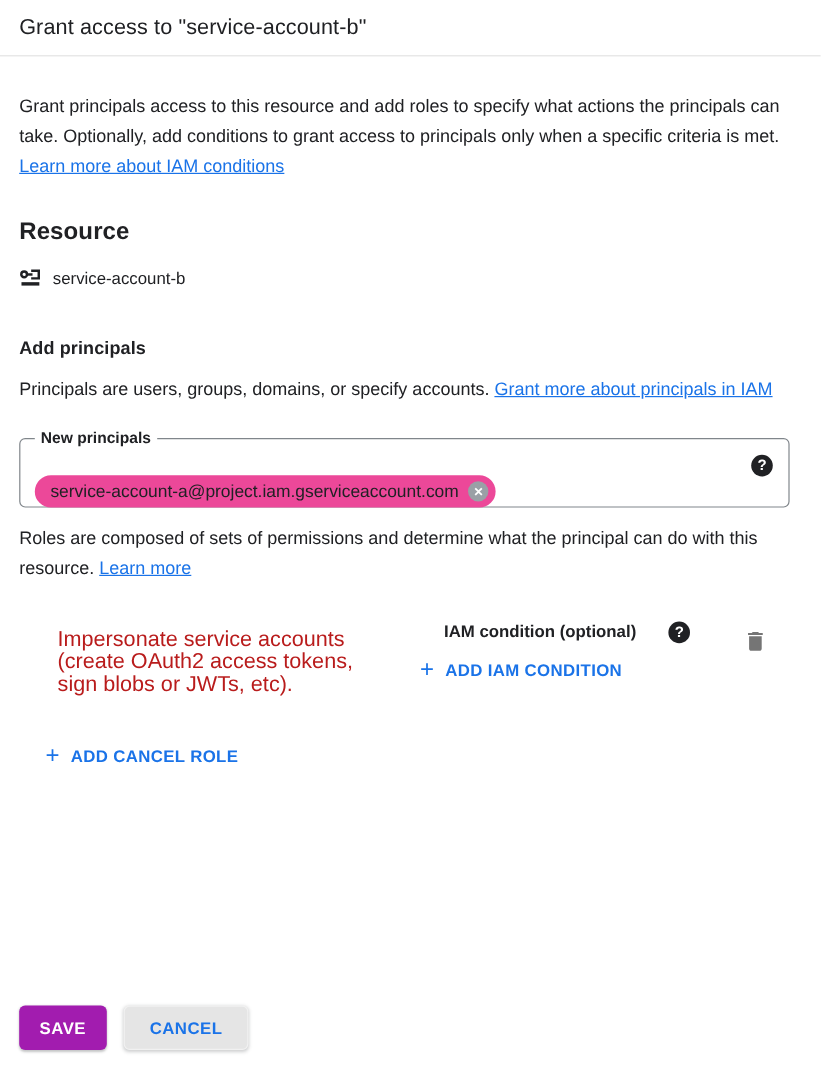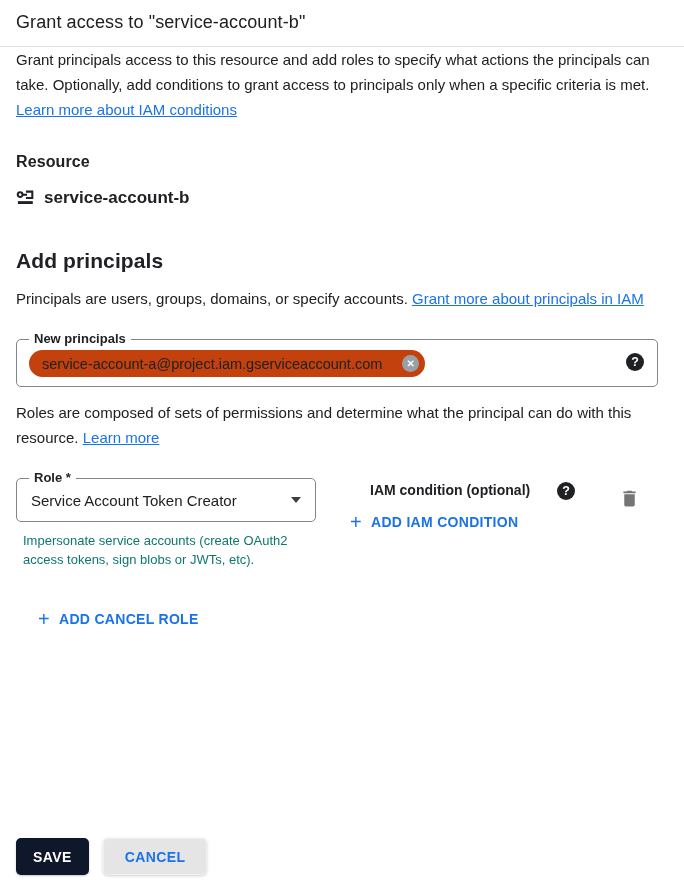--- a/index.html
+++ b/index.html
@@ -21,43 +21,42 @@
     color: #202124;
     letter-spacing: .1px;
   }
   .content { padding: 0 16px; }
   p.body-text {
     font-size: 15px;
     line-height: 25px;
     color: #202124;
     max-width: 648px;
   }
-  .intro { }
+  .intro { margin-top: 29px; }
   a.link {
     color: #1a73e8;
     text-decoration: underline;
     cursor: pointer;
   }
   h2.sub-heading {
-    font-size: 16px;
+    font-size: 20px;
     font-weight: 700;
     margin-top: 31px;
     letter-spacing: .1px;
   }
   .resource-row {
     display: flex;
-    align-items: flex-start;
+    align-items: center;
     gap: 9px;
     margin-top: 17px;
-    font-size: 17px;
-    font-weight: bold;
+    font-size: 14px;
   }
   .resource-row .res-icon { display: inline-flex; }
   h2.section-heading {
-    font-size: 21px;
+    font-size: 15px;
     font-weight: 700;
     margin-top: 41px;
     letter-spacing: .1px;
   }
   .section-desc { margin-top: 13px; }
   .roles-desc { max-width: 630px; }
 
   
   .field {
     position: relative;
@@ -73,34 +72,35 @@
     padding: 0 5px;
     font-size: 13px;
     font-weight: 700;
     color: #202124;
     line-height: 16px;
     white-space: nowrap;
   }
   .principals-field {
     margin-top: 28px;
     width: 642px;
-    height: 48px;
+    height: 58px;
     padding: 10px 12px;
   }
   .chip {
     display: inline-flex;
     align-items: center;
-    gap: 20px;
-    background: #c2410c;
+    gap: 8px;
+    background: #ec4899;
     border-radius: 14px;
     height: 27px;
     padding: 0 6px 0 13px;
     font-size: 14.5px;
     color: #202124;
     max-width: 560px;
+    margin-top: 20px;
   }
   .chip-close {
     width: 17px; height: 17px;
     border-radius: 50%;
     background: #9aa0a6;
     color: #fff;
     font-size: 10px;
     font-weight: 700;
     display: inline-flex;
     align-items: center;
@@ -141,24 +141,24 @@
   }
   .role-value { font-size: 15px; }
   .caret {
     margin-left: auto;
     width: 0; height: 0;
     border-left: 5.5px solid transparent;
     border-right: 5.5px solid transparent;
     border-top: 6.5px solid #3c4043;
   }
   .role-help {
-    margin: 9px 0 0 7px;
-    font-size: 13px;
+    margin: 9px 0 0 32px;
+    font-size: 18px;
     line-height: 19px;
-    color: #0f766e;
+    color: #b91c1c;
     max-width: 268px;
   }
   .cond-col { margin-left: 22px; padding-top: 4px; }
   .cond-label-row {
     display: flex;
     gap: 27px;
     font-size: 14px;
     font-weight: 700;
     margin-left: 32px;
   }
@@ -203,21 +203,21 @@
   .btn {
     font-family: "Liberation Sans", sans-serif;
     font-size: 14px;
     font-weight: 700;
     letter-spacing: .4px;
     border-radius: 5px;
     height: 37px;
     cursor: pointer;
   }
   .btn-primary {
-    background: #0f172a;
+    background: #a21caf;
     color: #fff;
     border: none;
     padding: 4px 17px;
     box-shadow: 0 1px 2px rgba(60,64,67,.3);
   }
   .btn-secondary {
     background: #e5e5e5;
     color: #1a73e8;
     border: 1px solid #f1f1f1;
     padding: 0 21px;
@@ -258,25 +258,20 @@
         <span>service-account-a@project.iam.gserviceaccount.com</span>
         <span class="chip-close">✕</span>
       </span>
       <span class="help-circle">?</span>
     </div>
 
     <p class="body-text section-desc roles-desc"><span>Roles are composed of sets of permissions and determine what the principal can do with this resource. </span><a class="link">Learn more</a></p>
 
     <div class="roles-row">
       <div class="role-col">
-        <div class="field role-select">
-          <span class="field-label">Role *</span>
-          <span class="role-value">Service Account Token Creator</span>
-          <span class="caret"></span>
-        </div>
         <p class="role-help">Impersonate service accounts (create OAuth2 access tokens, sign blobs or JWTs, etc).</p>
       </div>
 
       <div class="cond-col">
         <div class="cond-label-row">
           <span>IAM condition (optional)</span>
           <span class="help-circle">?</span>
         </div>
         <button class="text-btn">
           <span class="plus">+</span>

